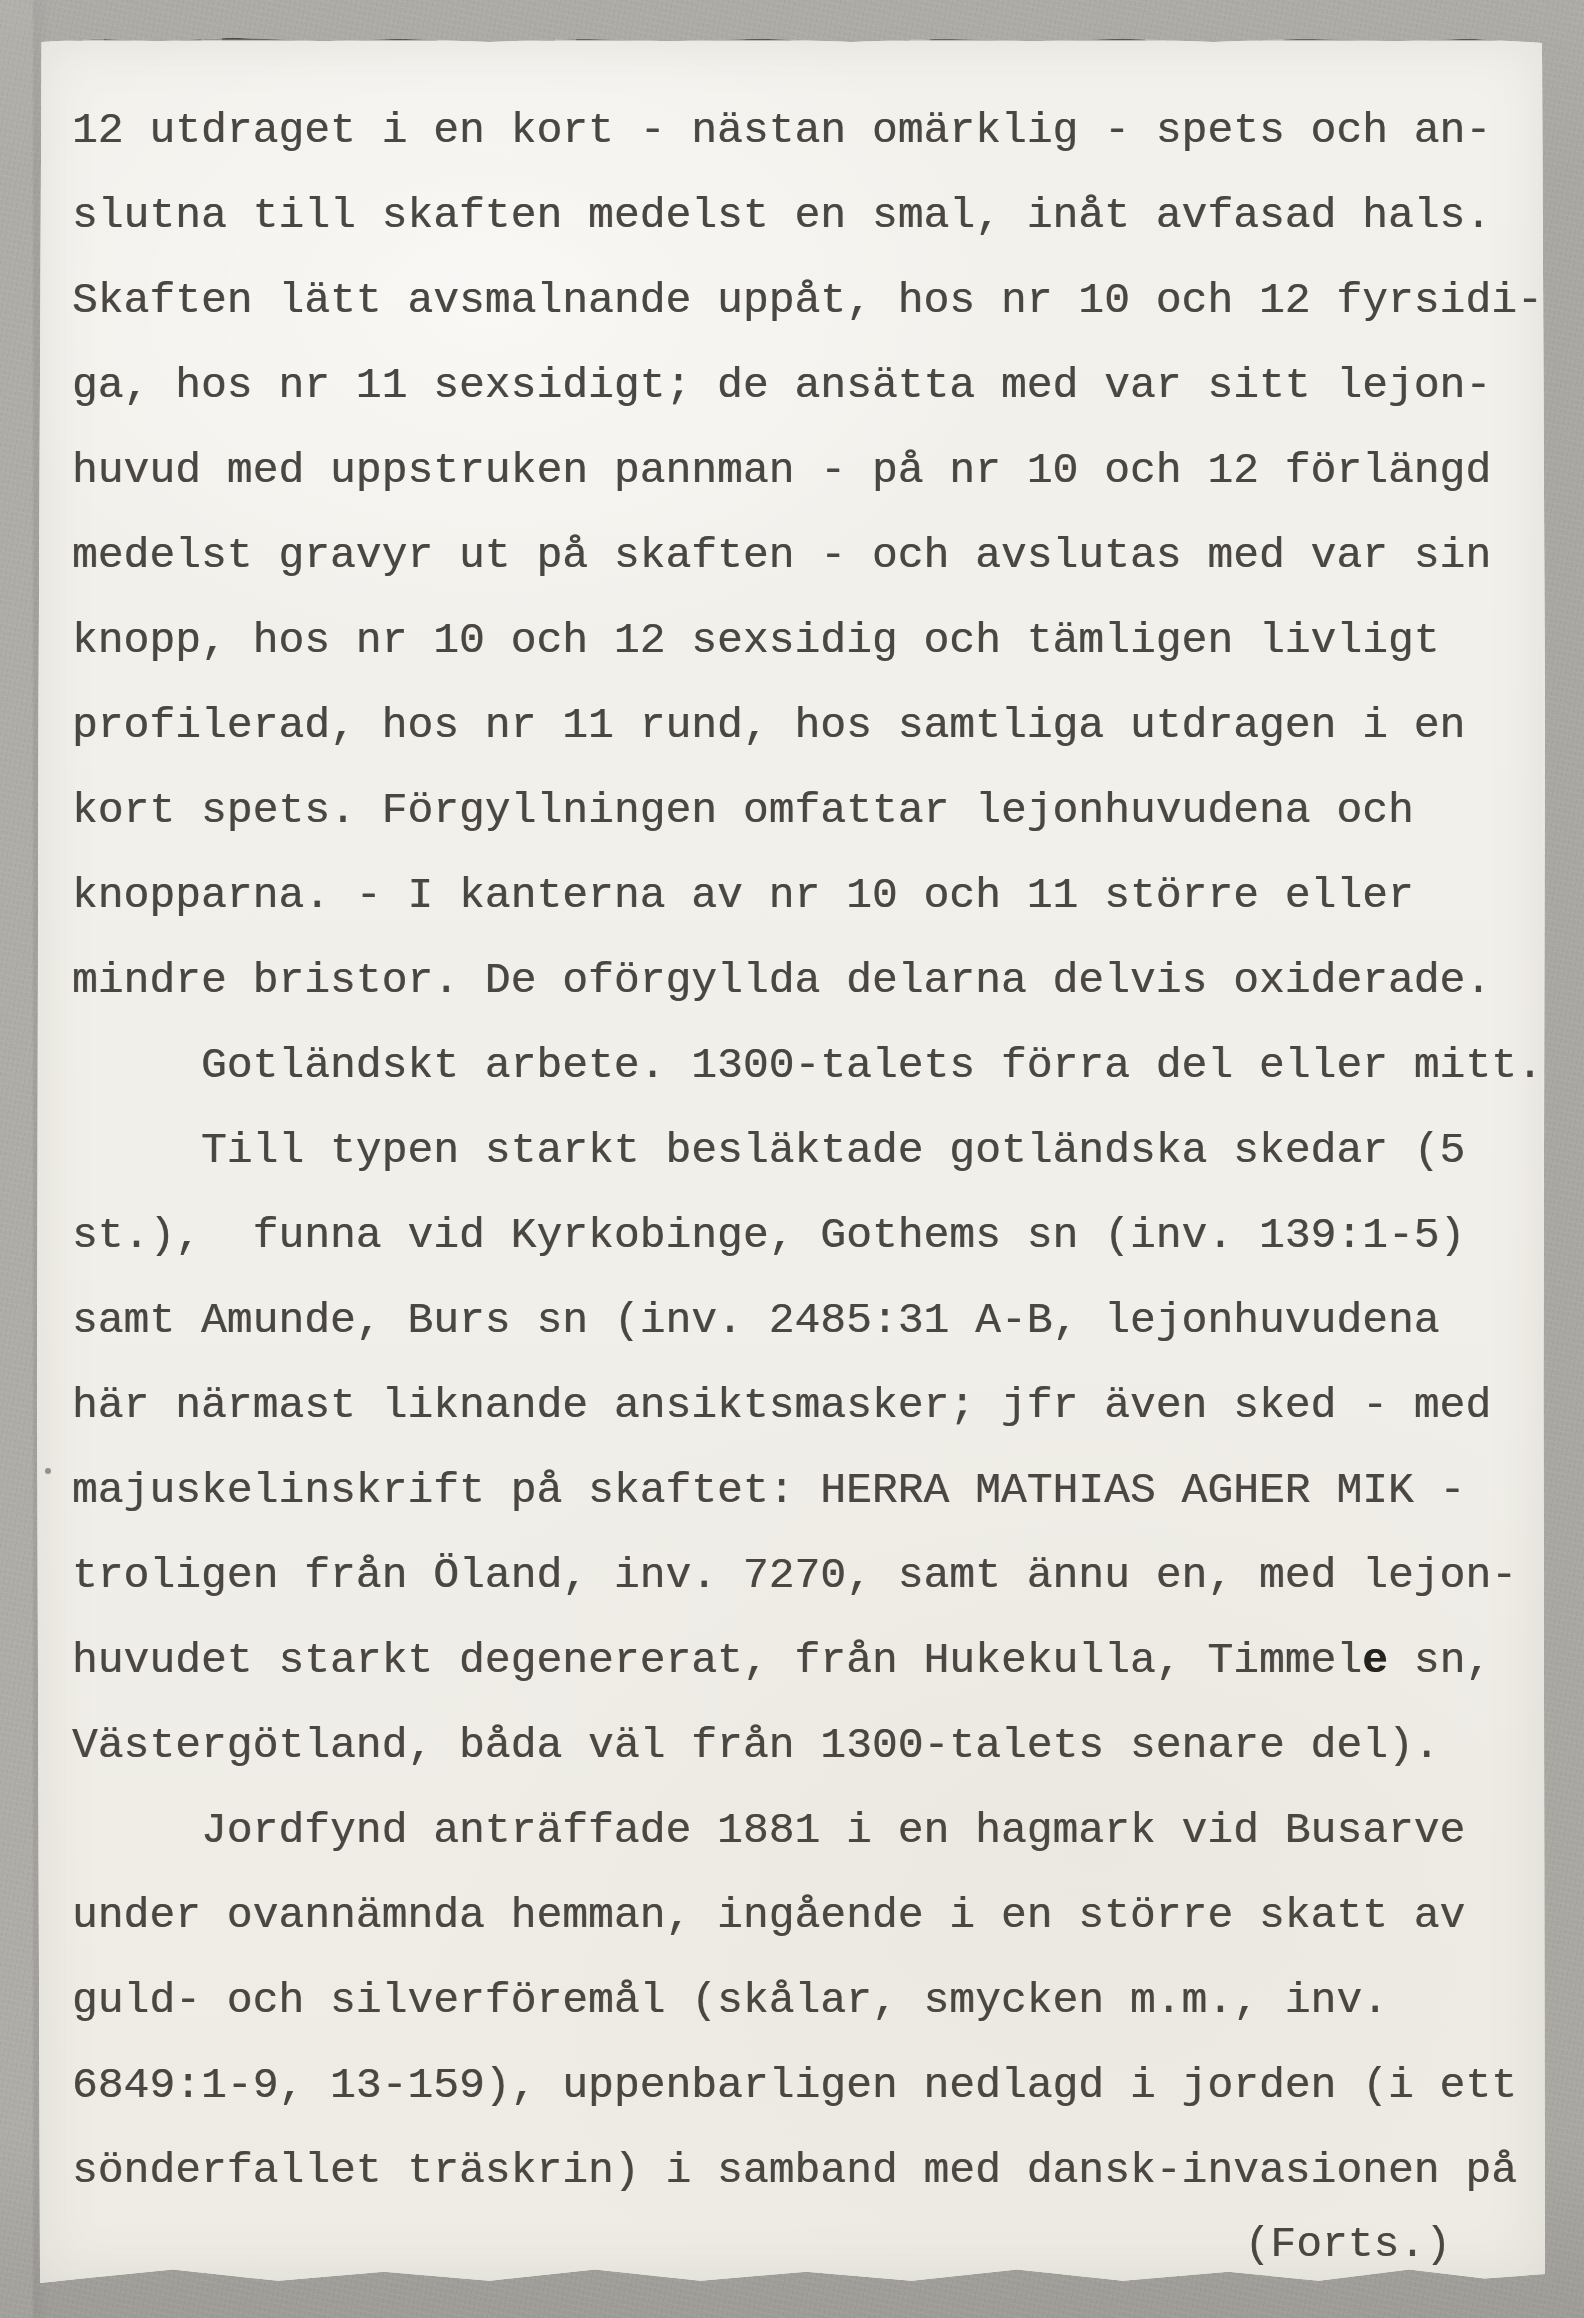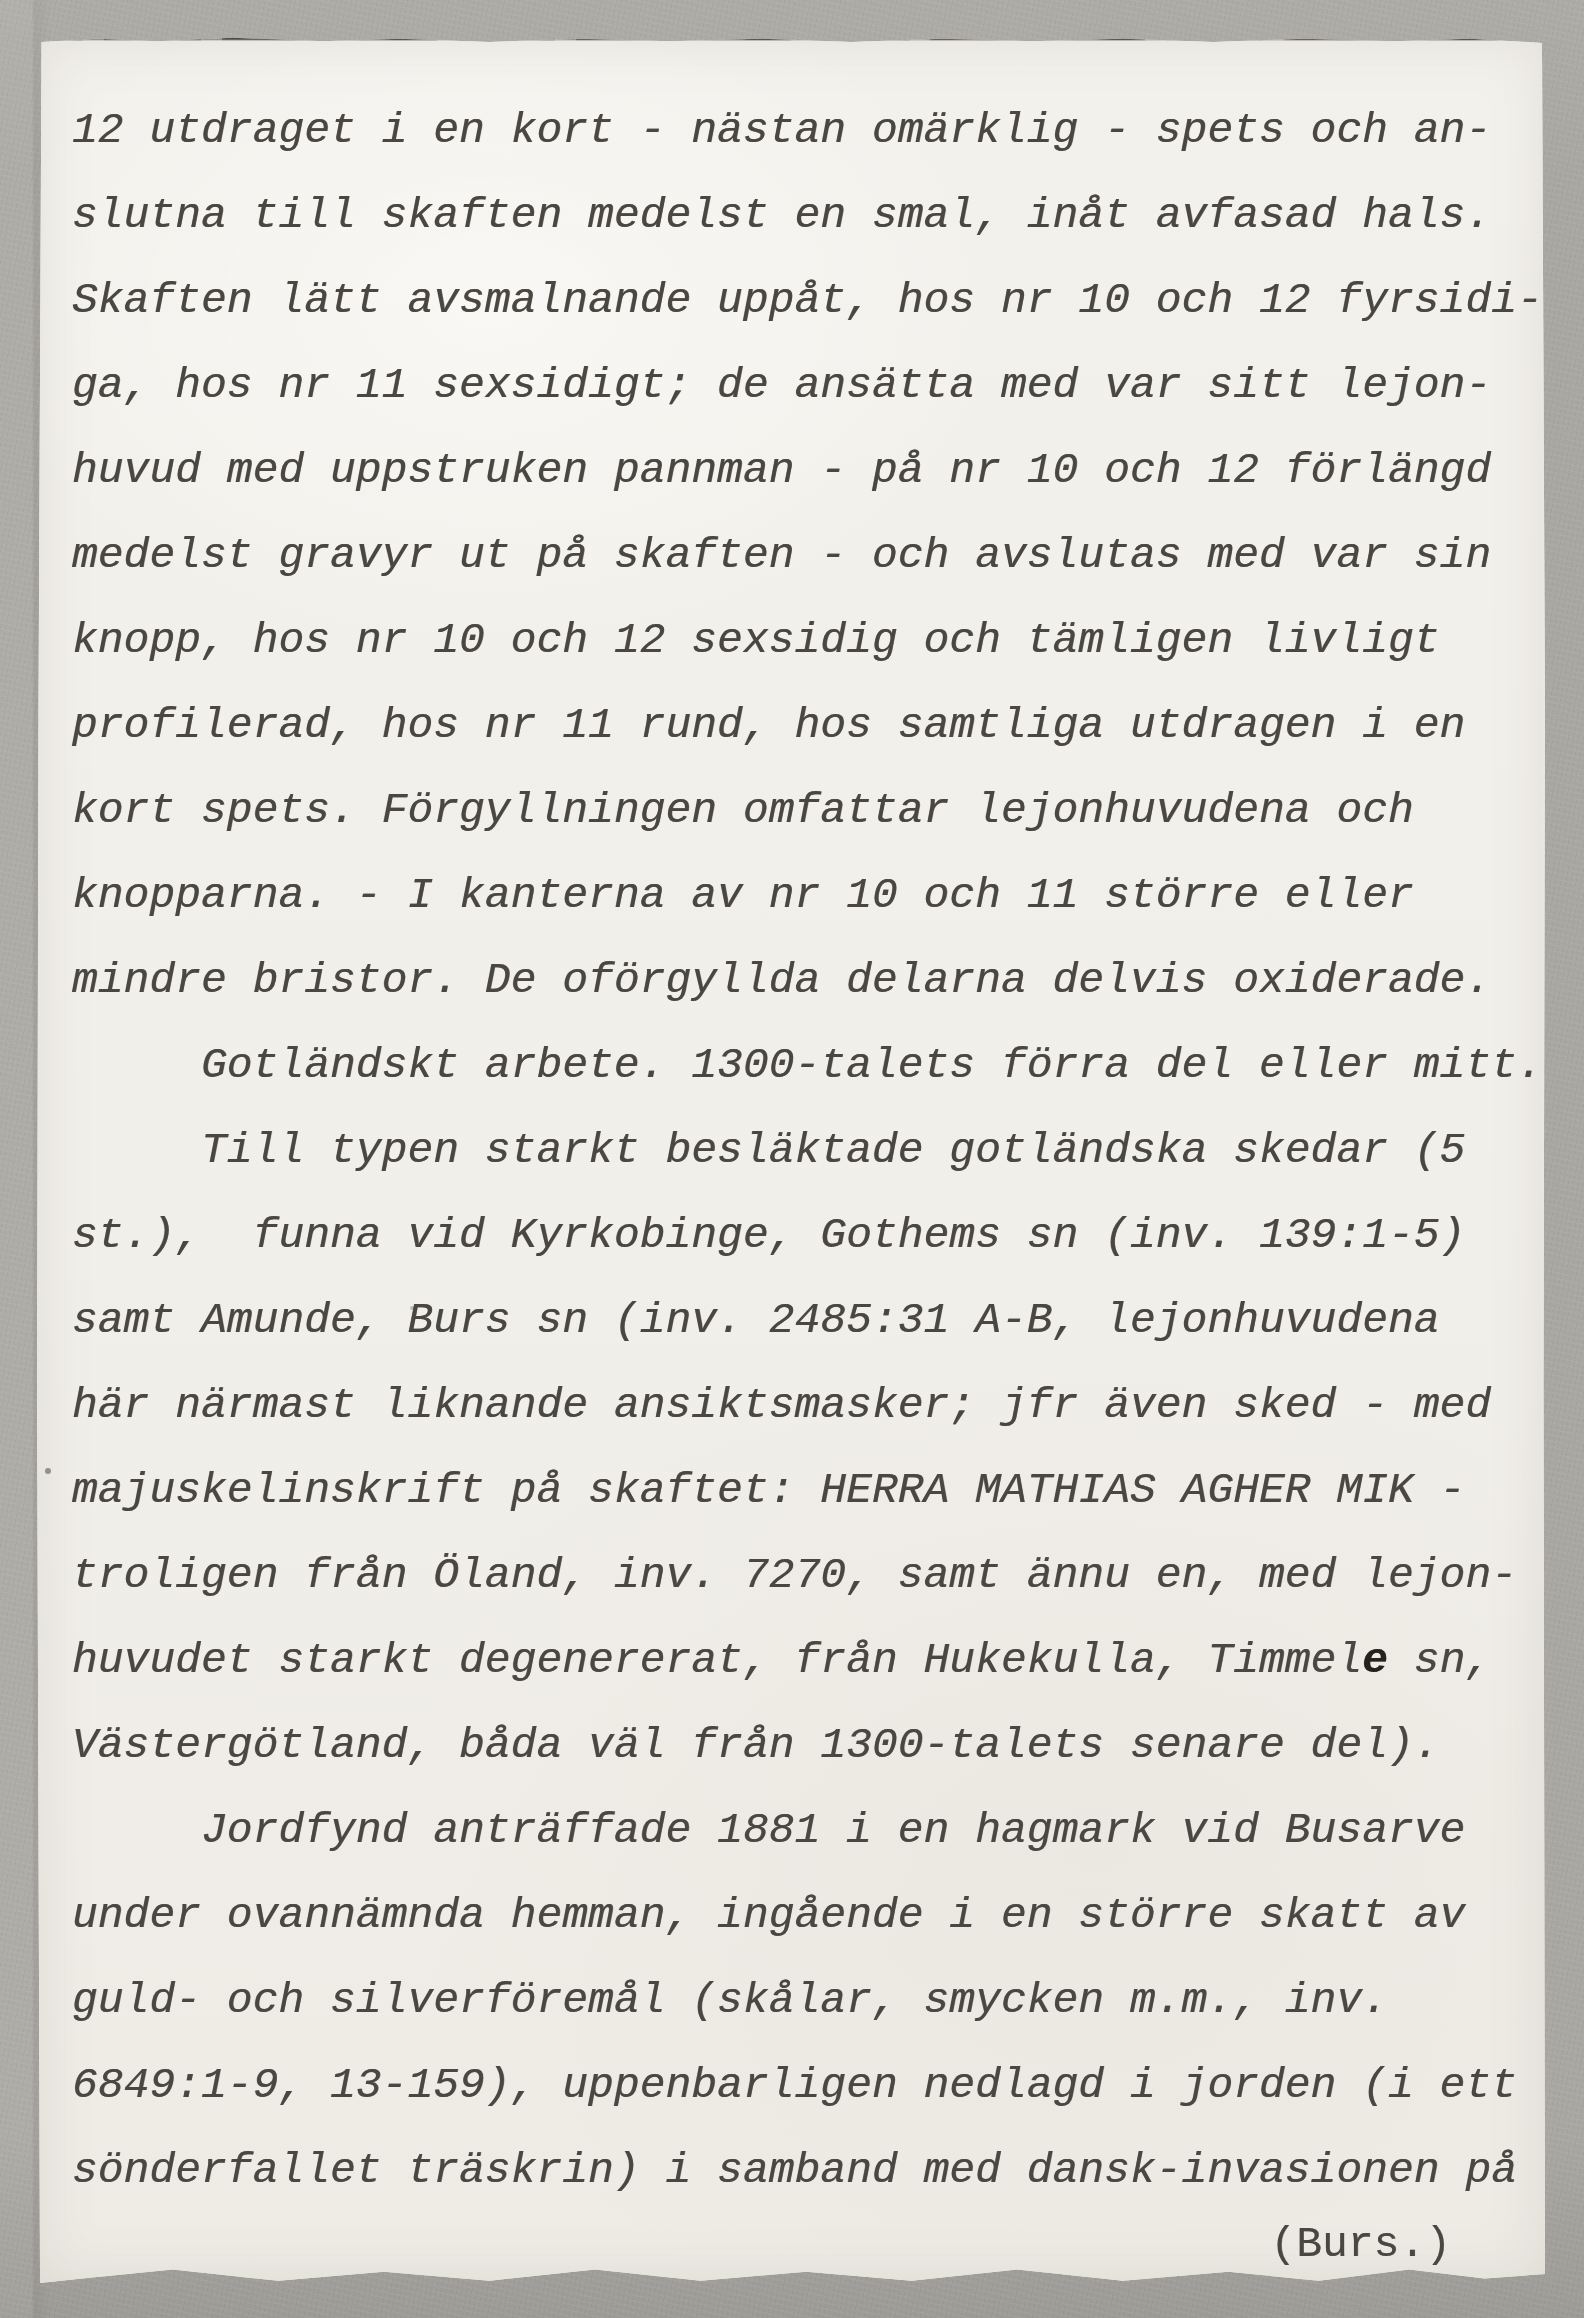--- a/index.html
+++ b/index.html
@@ -46,21 +46,21 @@
       repeating-linear-gradient(90deg, rgba(50,49,46,0.95) 0 46px, rgba(50,49,46,0.55) 46px 67px, rgba(50,49,46,0.85) 67px 118px);
     -webkit-mask-image:linear-gradient(180deg,#000 0,#000 55%,transparent 100%);
     mask-image:linear-gradient(180deg,#000 0,#000 55%,transparent 100%);
   }
   .text-column{
     position:absolute;left:35px;top:51px;width:1474px;
     font-size:43px;line-height:85px;color:var(--ink);
     white-space:pre;
     text-shadow:0.4px 0.4px 0.6px rgba(74,71,66,0.55), -0.3px 0 0.3px rgba(74,71,66,0.35);
   }
-  .line{height:85px;font-style:italic;}
+  .line{height:85px;}
   .line.indent{padding-left:129px;}
   .overstrike{font-weight:bold;color:#23221f;}
   #continuation{
     position:absolute;top:2165px;right:94px;
     font-size:43px;line-height:85px;color:var(--ink);
     text-shadow:0.4px 0.4px 0.6px rgba(74,71,66,0.55);
   }
   .speck{
     position:absolute;border-radius:50%;
     background:rgba(60,58,54,0.5);
@@ -68,18 +68,18 @@
   #speck1{left:8.4px;top:1431px;width:5.9px;height:5.9px;}
   #speck2{left:373px;top:1269px;width:4.2px;height:4.2px;background:rgba(60,58,54,0.28);}
 </style>
 </head>
 <body>
 
 <div id="scan">
   <div id="paper">
     <div id="torn-top"></div>
     <div class="text-column"><div class="line">12 utdraget i en kort - nästan omärklig - spets och an-</div><div class="line">slutna till skaften medelst en smal, inåt avfasad hals.</div><div class="line">Skaften lätt avsmalnande uppåt, hos nr 10 och 12 fyrsidi-</div><div class="line">ga, hos nr 11 sexsidigt; de ansätta med var sitt lejon-</div><div class="line">huvud med uppstruken pannman - på nr 10 och 12 förlängd</div><div class="line">medelst gravyr ut på skaften - och avslutas med var sin</div><div class="line">knopp, hos nr 10 och 12 sexsidig och tämligen livligt</div><div class="line">profilerad, hos nr 11 rund, hos samtliga utdragen i en</div><div class="line">kort spets. Förgyllningen omfattar lejonhuvudena och</div><div class="line">knopparna. - I kanterna av nr 10 och 11 större eller</div><div class="line">mindre bristor. De oförgyllda delarna delvis oxiderade.</div><div class="line indent">Gotländskt arbete. 1300-talets förra del eller mitt.</div><div class="line indent">Till typen starkt besläktade gotländska skedar (5</div><div class="line">st.),  funna vid Kyrkobinge, Gothems sn (inv. 139:1-5)</div><div class="line">samt Amunde, Burs sn (inv. 2485:31 A-B, lejonhuvudena</div><div class="line">här närmast liknande ansiktsmasker; jfr även sked - med</div><div class="line">majuskelinskrift på skaftet: HERRA MATHIAS AGHER MIK -</div><div class="line">troligen från Öland, inv. 7270, samt ännu en, med lejon-</div><div class="line">huvudet starkt degenererat, från Hukekulla, Timmel<span class="overstrike">e</span> sn,</div><div class="line">Västergötland, båda väl från 1300-talets senare del).</div><div class="line indent">Jordfynd anträffade 1881 i en hagmark vid Busarve</div><div class="line">under ovannämnda hemman, ingående i en större skatt av</div><div class="line">guld- och silverföremål (skålar, smycken m.m., inv.</div><div class="line">6849:1-9, 13-159), uppenbarligen nedlagd i jorden (i ett</div><div class="line">sönderfallet träskrin) i samband med dansk-invasionen på</div></div>
-    <div id="continuation">(Burs.)</div>
+    <div id="continuation">(Forts.)</div>
     <div class="speck" id="speck1"></div>
     <div class="speck" id="speck2"></div>
   </div>
 </div>
 
 
 </body></html>

